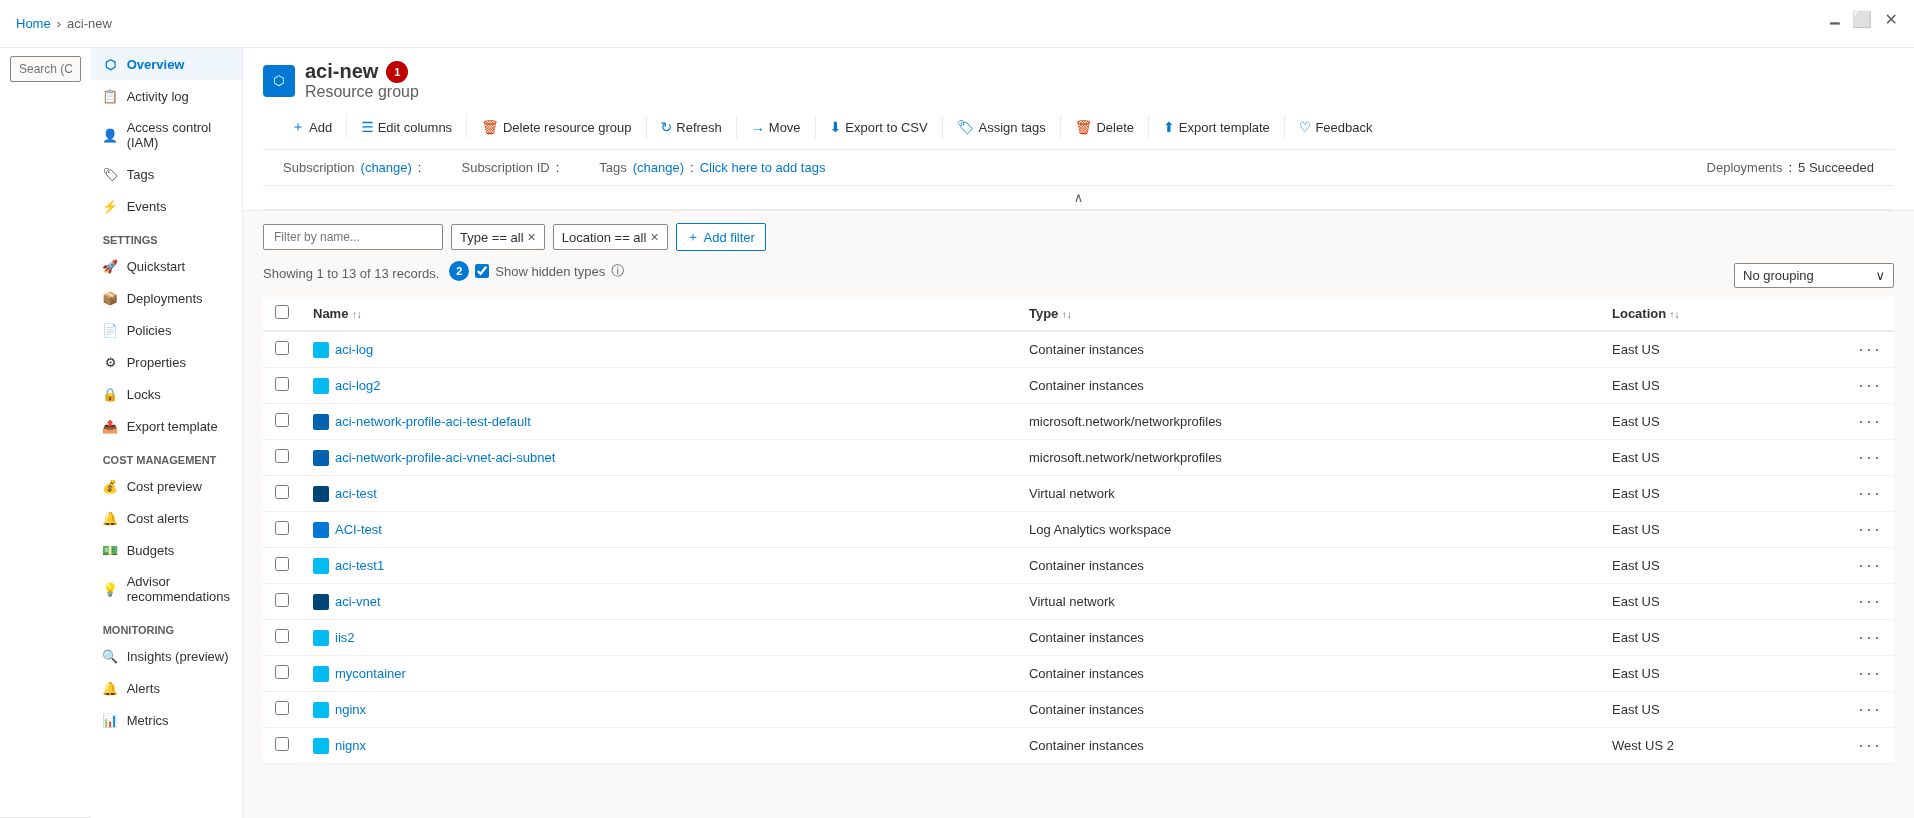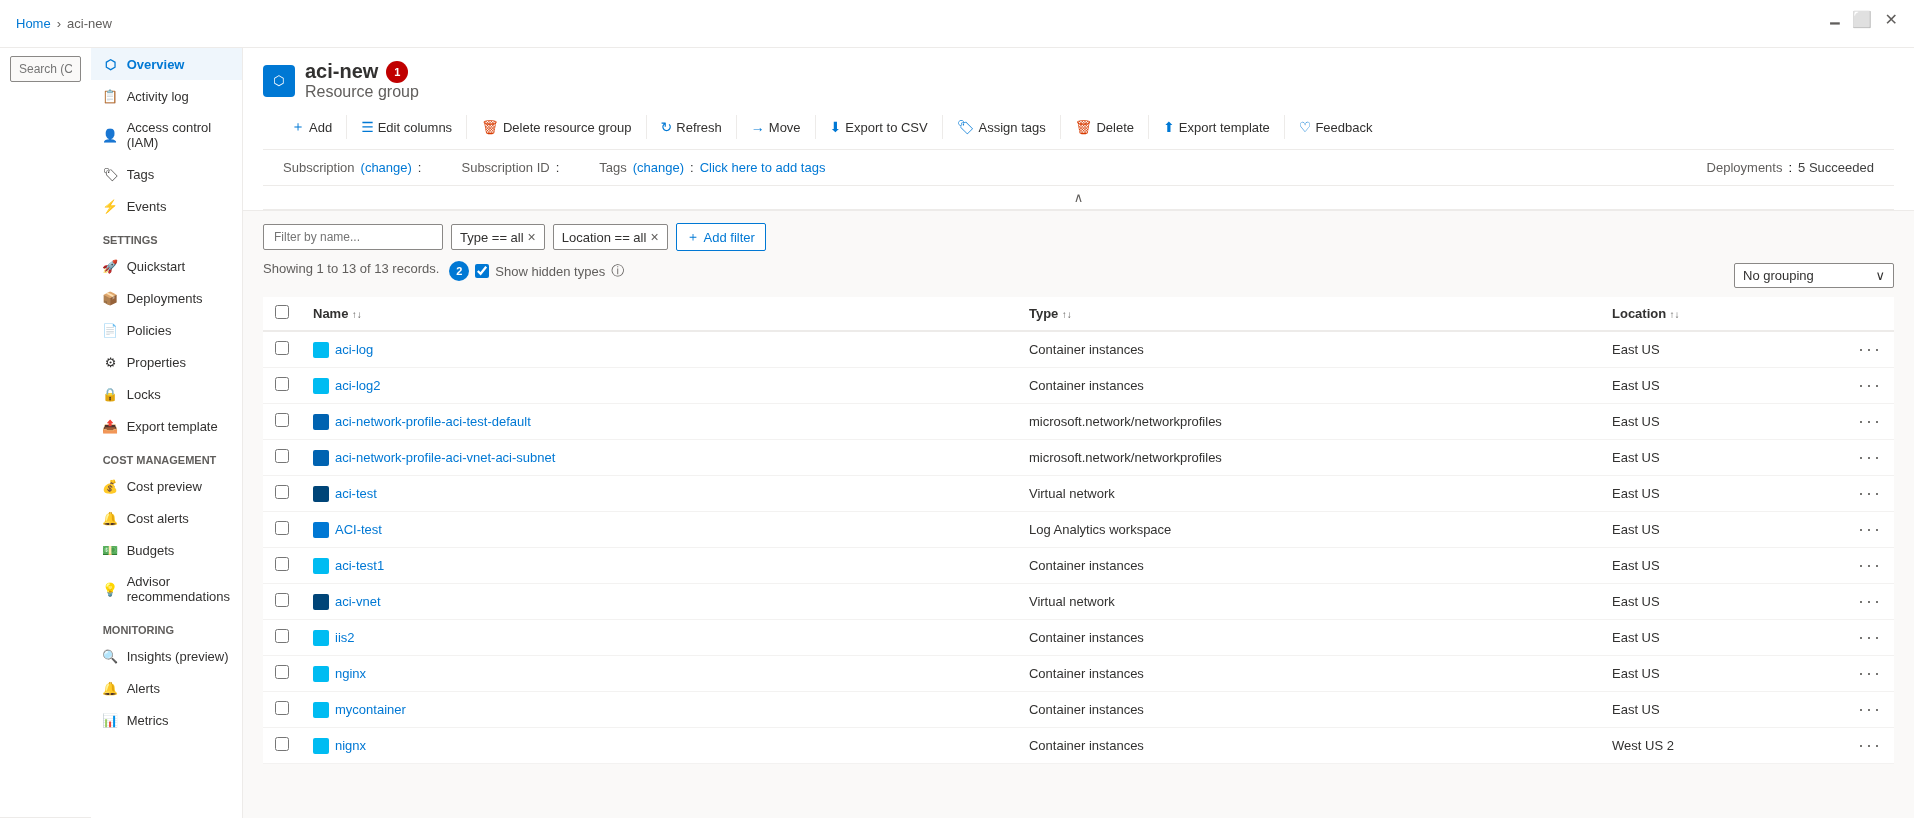--- a/index.html
+++ b/index.html
@@ -52,21 +52,21 @@
     .collapse-btn { border: none; background: none; cursor: pointer; color: #605e5c; }
     
     
     .table-area { padding: 12px 20px; }
     .filter-bar { display: flex; align-items: center; gap: 8px; margin-bottom: 10px; }
     .filter-input { border: 1px solid #8a8886; padding: 5px 10px; border-radius: 2px; width: 180px; font-size: 12px; color: #605e5c; background: white; }
     .filter-tag { display: flex; align-items: center; gap: 4px; border: 1px solid #8a8886; border-radius: 2px; padding: 4px 8px; background: white; font-size: 12px; color: #323130; cursor: pointer; }
     .filter-tag .remove { color: #605e5c; cursor: pointer; font-size: 14px; }
     .add-filter { display: flex; align-items: center; gap: 4px; border: 1px solid #0078d4; border-radius: 2px; padding: 4px 10px; background: white; font-size: 12px; color: #0078d4; cursor: pointer; }
     
-    .records-info { display: flex; align-items: flex-start; gap: 10px; margin-bottom: 8px; font-size: 12px; color: #605e5c; }
+    .records-info { display: flex; align-items: flex-end; gap: 10px; margin-bottom: 8px; font-size: 12px; color: #605e5c; }
     .checkbox-blue { accent-color: #0078d4; width: 14px; height: 14px; }
     
     
     .data-table { width: 100%; border-collapse: collapse; background: white; }
     .data-table th { padding: 8px 12px; text-align: left; font-weight: 600; color: #323130; border-bottom: 2px solid #edebe9; font-size: 12px; cursor: pointer; white-space: nowrap; }
     .data-table th:first-child { width: 32px; }
     .data-table td { padding: 7px 12px; border-bottom: 1px solid #f3f2f1; font-size: 13px; color: #323130; }
     .data-table tr.selected { background: #eff6fc; }
     .resource-link { color: #0078d4; text-decoration: none; display: flex; align-items: center; gap: 6px; }
     .row-icon { width: 16px; height: 16px; border-radius: 2px; display: inline-block; flex-shrink: 0; }
@@ -409,30 +409,30 @@
               <td>
                 <a class="resource-link" href="#"><span class="row-icon" style="background: rgb(0, 188, 242);"></span>iis2</a>
               </td>
               <td>Container instances</td>
               <td>East US</td>
               <td><button class="more-btn">···</button></td>
             </tr>
             <tr>
               <td><input type="checkbox" class="checkbox-blue" style=""></td>
               <td>
+                <a class="resource-link" href="#"><span class="row-icon" style="background: rgb(0, 188, 242);"></span>mycontainer</a>
+              </td>
+              <td>Container instances</td>
+              <td>East US</td>
+              <td><button class="more-btn">···</button></td>
+            </tr>
+            <tr>
+              <td><input type="checkbox" class="checkbox-blue" style=""></td>
+              <td>
                 <a class="resource-link" href="#"><span class="row-icon" style="background: rgb(0, 188, 242);"></span>nginx</a>
-              </td>
-              <td>Container instances</td>
-              <td>East US</td>
-              <td><button class="more-btn">···</button></td>
-            </tr>
-            <tr>
-              <td><input type="checkbox" class="checkbox-blue" style=""></td>
-              <td>
-                <a class="resource-link" href="#"><span class="row-icon" style="background: rgb(0, 188, 242);"></span>mycontainer</a>
               </td>
               <td>Container instances</td>
               <td>East US</td>
               <td><button class="more-btn">···</button></td>
             </tr>
             <tr>
               <td><input type="checkbox" class="checkbox-blue" style=""></td>
               <td>
                 <a class="resource-link" href="#"><span class="row-icon" style="background: rgb(0, 188, 242);"></span>nignx</a>
               </td>

